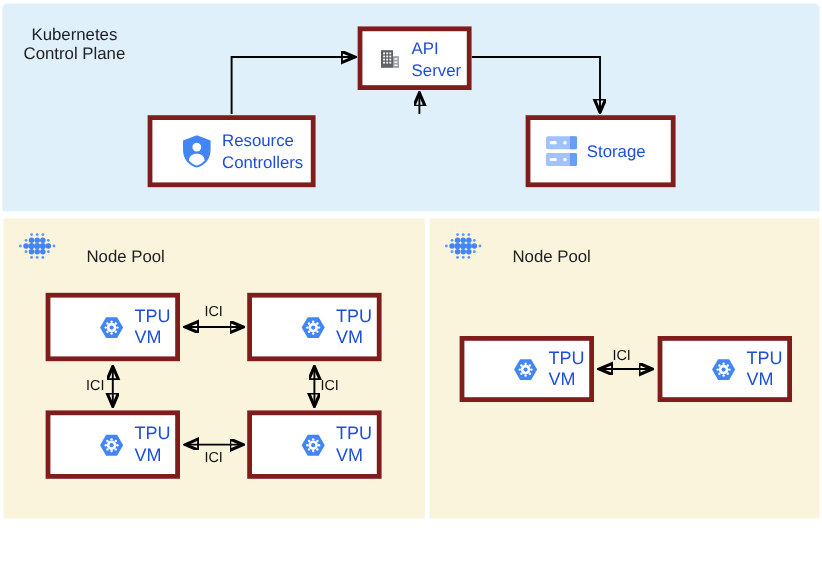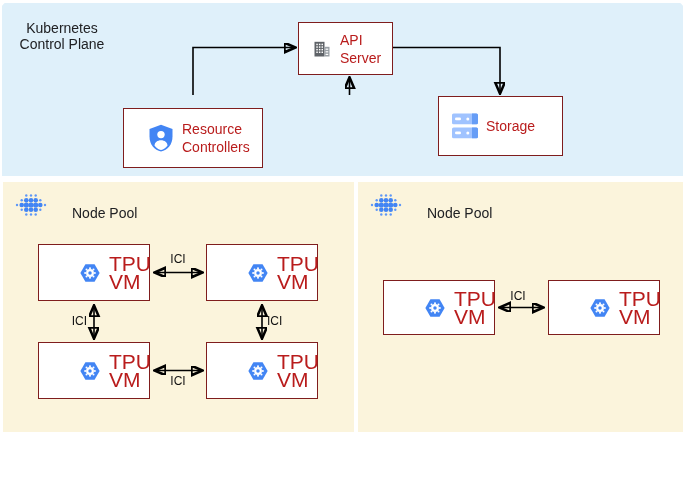--- a/index.html
+++ b/index.html
@@ -12,33 +12,33 @@
   .cp-panel { left:2px; top:3px; width:681px; height:173px; background:#DFF0FA; }
   .np-panel-1 { left:3px; top:182px; width:351px; height:250px; background:#FBF4DC; }
   .np-panel-2 { left:358px; top:182px; width:325px; height:250px; background:#FBF4DC; }
 
   .cp-title {
     position:absolute; left:8px; top:21px; width:108px;
     font-size:14px; line-height:15.5px; text-align:center; color:#202124;
   }
 
   .box {
-    position:absolute; background:#fff; border:1px solid #7f1d1d;
+    position:absolute; background:#fff; border:4px solid #7f1d1d;
     display:flex; align-items:center; gap:8px;
     padding-left:13px; box-sizing:border-box;
-    font-size:14px; line-height:18px; color:#b91c1c;
+    font-size:14px; line-height:18px; color:#1d4ed8;
   }
   .box svg { flex:0 0 auto; }
 
   .box-api      { left:298px; top:22px;  width:95px;  height:53px; }
-  .box-rc       { left:123px; top:108px;  width:140px; height:60px;padding-left:24px; }
+  .box-rc       { left:123px; top:96px;  width:140px; height:60px;padding-left:24px; }
   .box-sched    { left:279px; top:96px;  width:141px; height:60px; }
   .box-storage  { left:438px; top:96px;  width:125px; height:60px;text-align:right; }
 
-  .tpu-box { font-size:21px;padding-left:40px; }
+  .tpu-box { font-size:15px;padding-left:40px; }
   .tpu-a { left:38px;  top:244px; width:112px; height:57px; }
   .tpu-b { left:206px; top:244px; width:112px; height:57px; }
   .tpu-c { left:38px;  top:342px; width:112px; height:57px; }
   .tpu-d { left:206px; top:342px; width:112px; height:57px; }
   .tpu-e { left:383px; top:280px; width:112px; height:55px; }
   .tpu-f { left:548px; top:280px; width:112px; height:55px; }
 
   .np-header { position:absolute; display:flex; align-items:flex-end; gap:25px; }
   .np-header-1 { left:15px;  top:189px; }
   .np-header-2 { left:370px; top:189px; }

